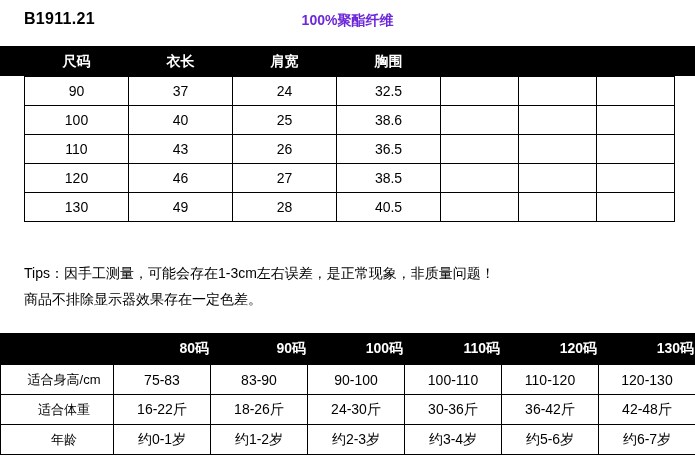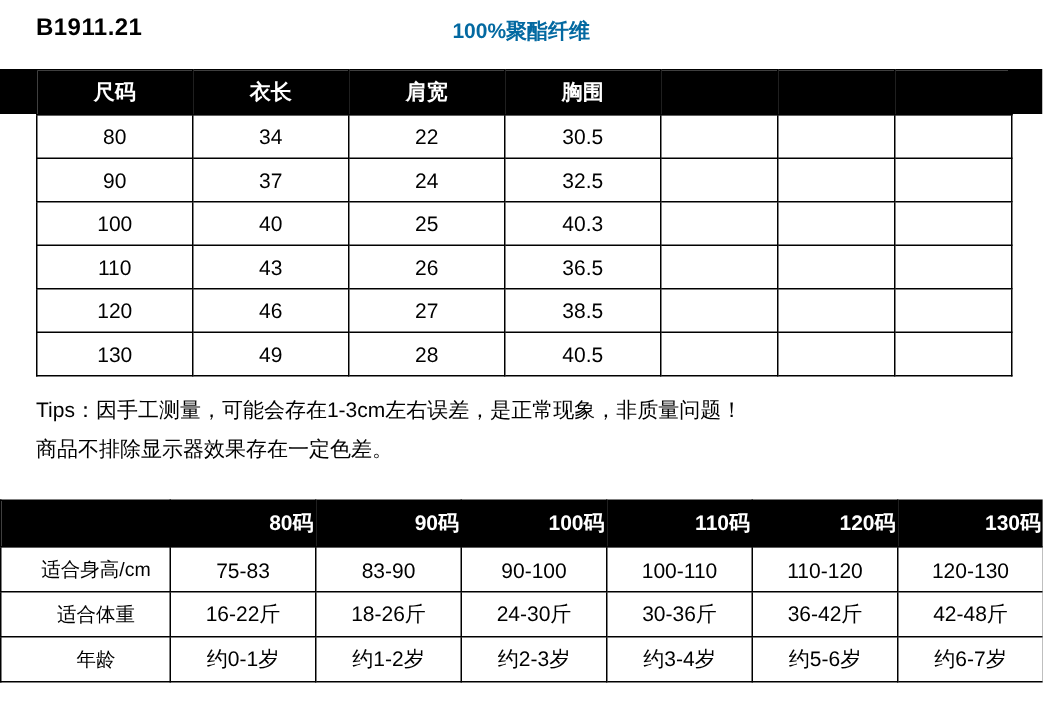--- a/index.html
+++ b/index.html
@@ -32,21 +32,21 @@
     font-weight: bold;
     letter-spacing: 0.3px;
   }
   .material {
     position: absolute;
     left: 0; top: 12px;
     width: 695px;
     text-align: center;
     font-size: 14px;
     font-weight: bold;
-    color: #0369a1;
+    color: #6d28d9;
   }
 
   
   .size-table {
     position: absolute;
     left: 24px;
     top: 46px;
     width: 648px;
     border-collapse: collapse;
     table-layout: fixed;
@@ -161,42 +161,33 @@
         <td>尺码</td>
         <td>衣长</td>
         <td>肩宽</td>
         <td>胸围</td>
         <td></td>
         <td></td>
         <td></td>
       </tr>
 
       <tr>
-        <td>80</td>
-        <td>34</td>
-        <td>22</td>
-        <td>30.5</td>
-        <td></td>
-        <td></td>
-        <td></td>
-      </tr>
-      <tr>
         <td>90</td>
         <td>37</td>
         <td>24</td>
         <td>32.5</td>
         <td></td>
         <td></td>
         <td></td>
       </tr>
       <tr>
         <td>100</td>
         <td>40</td>
         <td>25</td>
-        <td>40.3</td>
+        <td>38.6</td>
         <td></td>
         <td></td>
         <td></td>
       </tr>
       <tr>
         <td>110</td>
         <td>43</td>
         <td>26</td>
         <td>36.5</td>
         <td></td>

